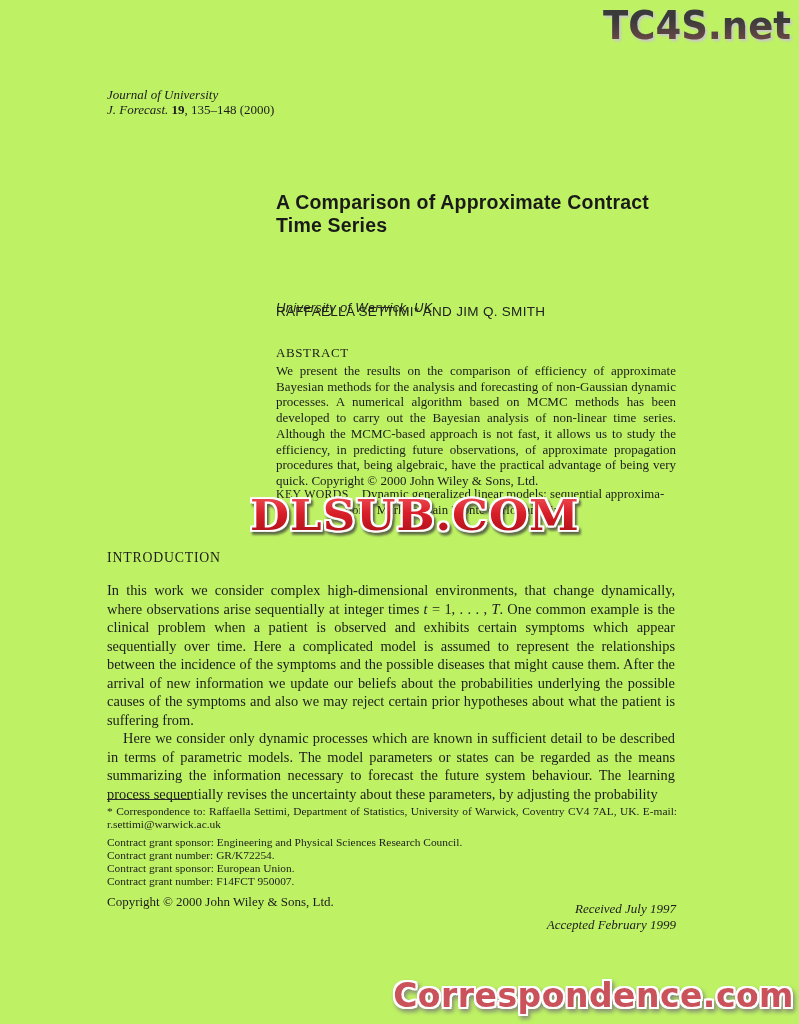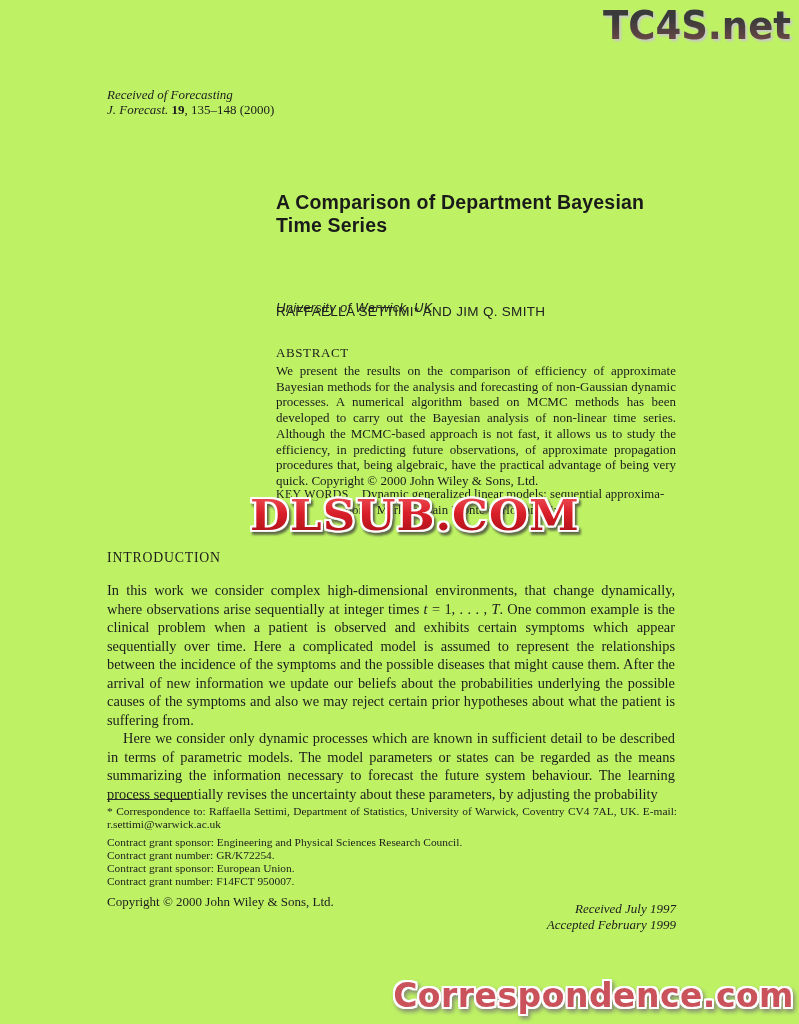--- a/index.html
+++ b/index.html
@@ -212,26 +212,26 @@
   }
 </style>
 </head>
 <body>
 
 <div class="page">
 
   <div class="wm-top">TC4S.net</div>
 
   <div class="journal-head">
-    <div class="jname">Received of Forecasting</div>
+    <div class="jname">Journal of University</div>
     <div><span class="jcite">J. Forecast. </span><span class="jvol">19</span><span class="jrest">, 135–148 (2000)</span></div>
   </div>
 
   <div class="title-block">
-    <div>A Comparison of Department Bayesian</div>
+    <div>A Comparison of Approximate Contract</div>
     <div>Time Series</div>
   </div>
 
   <div class="authors">RAFFAELLA SETTIMI* AND JIM Q. SMITH</div>
   <div class="affiliation">University of Warwick, UK</div>
 
   <div class="abstract-heading">ABSTRACT</div>
   <div class="abstract-body">We present the results on the comparison of efficiency of approximate Bayesian methods for the analysis and forecasting of non-Gaussian dynamic processes. A numerical algorithm based on MCMC methods has been developed to carry out the Bayesian analysis of non-linear time series. Although the MCMC-based approach is not fast, it allows us to study the efficiency, in predicting future observations, of approximate propagation procedures that, being algebraic, have the practical advantage of being very quick. Copyright © 2000 John Wiley &amp; Sons, Ltd.</div>
 
   <div class="keywords">

